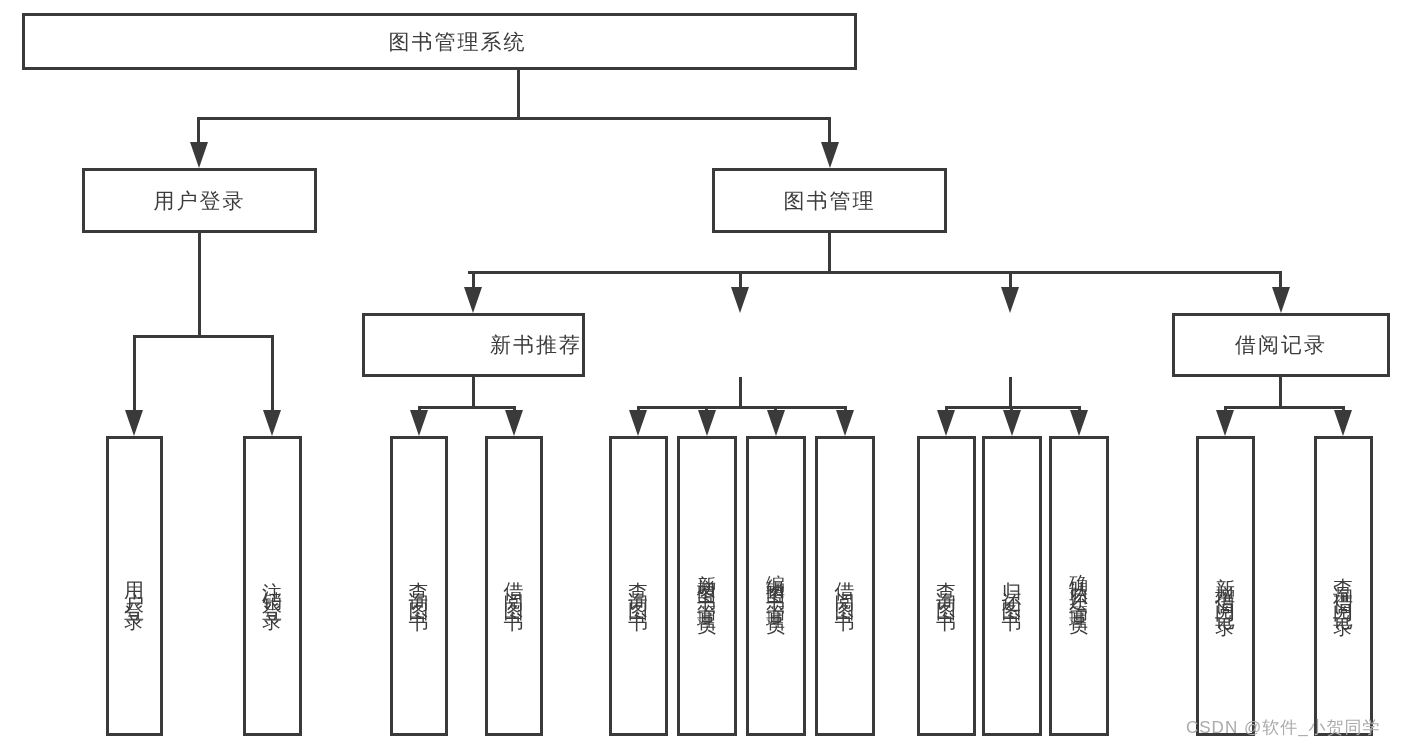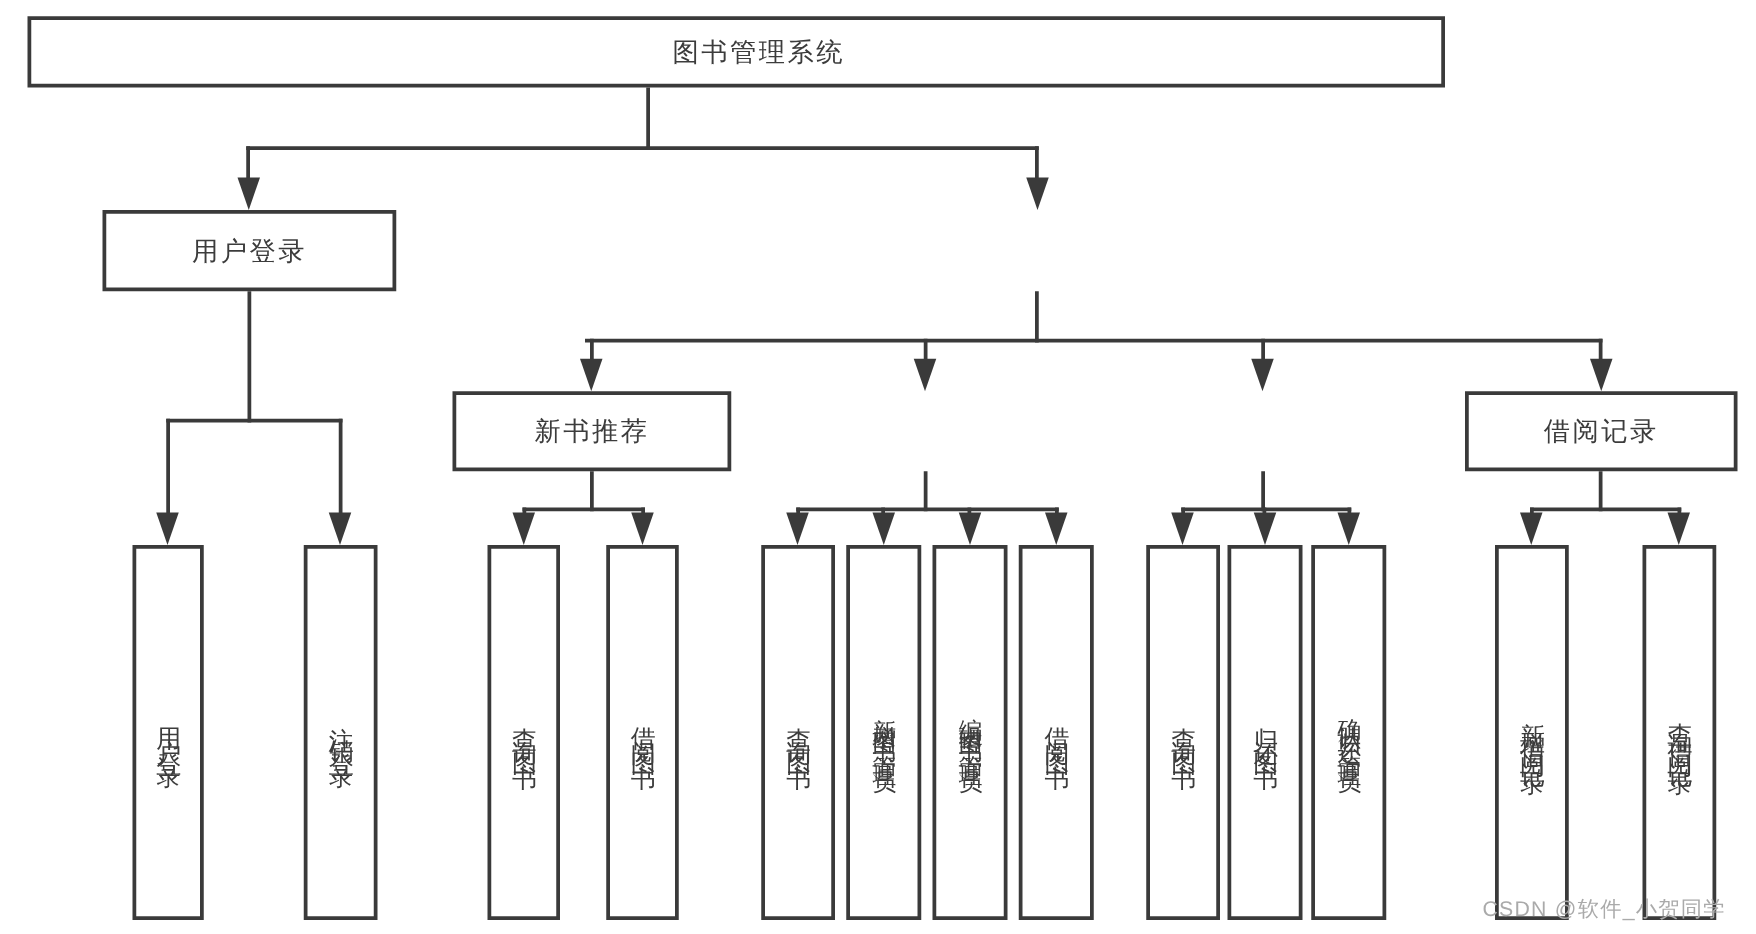--- a/index.html
+++ b/index.html
@@ -50,54 +50,57 @@
     position:absolute;
     font-size:17px;color:var(--wm);
     letter-spacing:1px;white-space:nowrap;z-index:5;text-align:center;
   }
 </style>
 </head>
 <body>
 
 <div id="canvas">
 
-  <div class="box" style="left:22px;top:13px;width:1134px;height:57px;padding-left:36px;">
+  <div class="box" style="left:22px;top:13px;width:835px;height:57px;padding-left:36px;">
     <span>图书管理系统</span>
   </div>
 
   <div class="vl" style="left:517px;top:70px;height:50px;"></div>
   <div class="hl" style="left:197px;top:117px;width:634px;"></div>
   <div class="vl" style="left:197px;top:117px;height:30px;"></div>
   <div class="vl" style="left:828px;top:117px;height:30px;"></div>
   <div class="arr" style="left:190px;top:142px;"></div>
   <div class="arr" style="left:821px;top:142px;"></div>
 
   <div class="box" style="left:82px;top:168px;width:235px;height:65px;">
     <span>用户登录</span>
+  </div>
+  <div class="box" style="left:712px;top:168px;width:235px;height:65px;">
+    <span>图书管理</span>
   </div>
 
   <div class="vl" style="left:198px;top:233px;height:105px;"></div>
   <div class="hl" style="left:133px;top:335px;width:141px;"></div>
   <div class="vl" style="left:133px;top:335px;height:80px;"></div>
   <div class="vl" style="left:271px;top:335px;height:80px;"></div>
   <div class="arr" style="left:125px;top:410px;"></div>
   <div class="arr" style="left:263px;top:410px;"></div>
 
   <div class="vl" style="left:828px;top:233px;height:41px;"></div>
   <div class="hl" style="left:468px;top:271px;width:814px;"></div>
   <div class="vl" style="left:472px;top:271px;height:20px;"></div>
   <div class="vl" style="left:739px;top:271px;height:20px;"></div>
   <div class="vl" style="left:1009px;top:271px;height:20px;"></div>
   <div class="vl" style="left:1279px;top:271px;height:20px;"></div>
   <div class="arr" style="left:464px;top:287px;"></div>
   <div class="arr" style="left:731px;top:287px;"></div>
   <div class="arr" style="left:1001px;top:287px;"></div>
   <div class="arr" style="left:1272px;top:287px;"></div>
 
-  <div class="box" style="left:362px;top:313px;width:223px;height:64px;">
+  <div class="box" style="left:362px;top:313px;width:223px;height:64px;justify-content:flex-end;">
     <span>新书推荐</span>
   </div>
   <div class="box" style="left:1172px;top:313px;width:218px;height:64px;">
     <span>借阅记录</span>
   </div>
 
   <div class="vl" style="left:472px;top:377px;height:32px;"></div>
   <div class="hl" style="left:418px;top:406px;width:98px;"></div>
   <div class="vl" style="left:418px;top:406px;height:12px;"></div>
   <div class="vl" style="left:513px;top:406px;height:12px;"></div>

